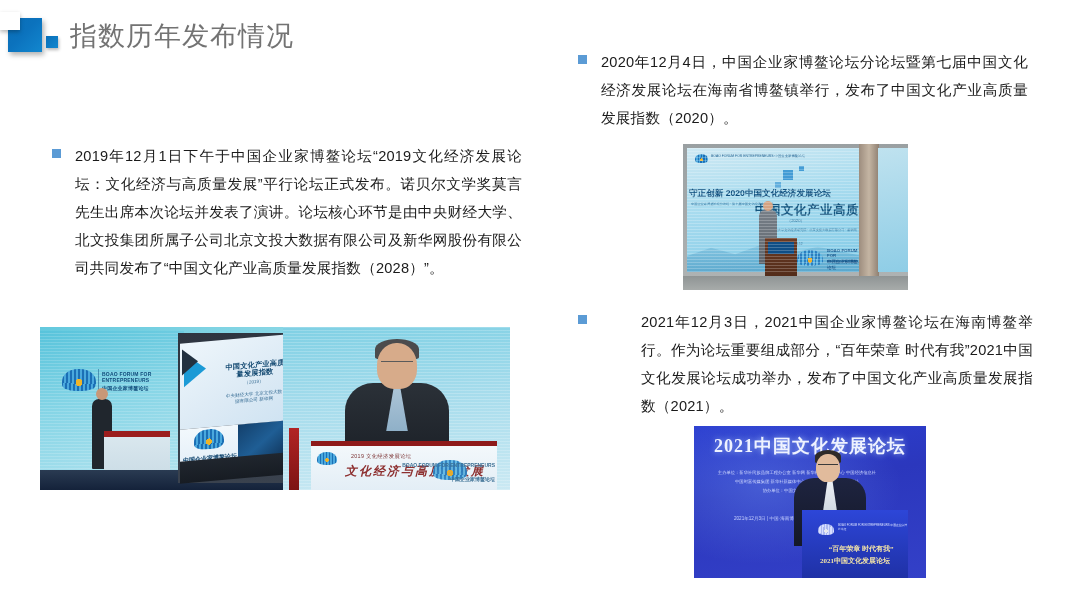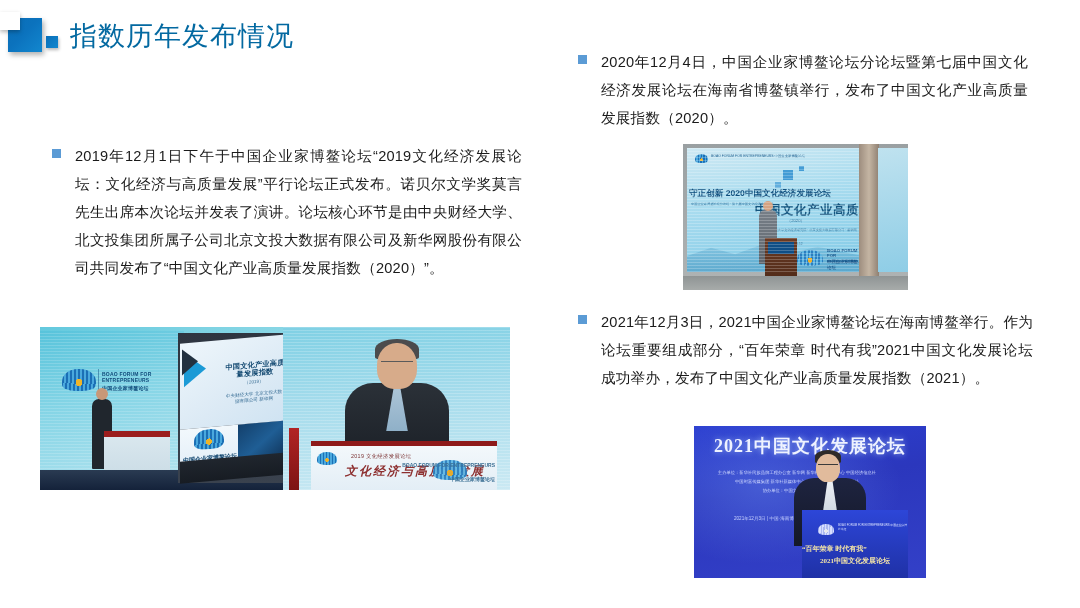--- a/index.html
+++ b/index.html
@@ -58,21 +58,21 @@
     width: 12px;
     height: 12px;
     background: linear-gradient(135deg, #0a6fb8 0%, #1287cf 100%);
     box-shadow: 1px 2px 3px rgba(0,0,0,0.28);
     z-index: 2;
   }
   #page-title {
     font-size: 27px;
     line-height: 1;
     letter-spacing: 1px;
-    color: #0369a1;
+    color: #737373;
     margin-left: 10px;
     white-space: nowrap;
   }
 
   
   .bullet-item {
     position: absolute;
     display: flex;
     align-items: flex-start;
   }
@@ -87,21 +87,21 @@
   .bullet-text {
     font-size: 14.6px;
     line-height: 28px;
     color: #1a1a1a;
     letter-spacing: 0.2px;
     text-align: justify;
   }
 
   #para-2019 { left: 52px;  top: 142px; width: 470px; }
   #para-2020 { left: 578px; top: 48px;  width: 450px; }
-  #para-2021 { left: 578px; top: 308px; width: 455px; }
+  #para-2021 { left: 578px; top: 308px; width: 455px; gap: 40px; }
 
   
   .photo {
     position: absolute;
     overflow: hidden;
   }
 
   
   #photo-2019 {
     left: 40px;
@@ -427,21 +427,21 @@
     position:absolute; left:16px; top:14px; width:16px; height:11px;
     background:
       radial-gradient(circle at 50% 62%, #e9e9ef 0 18%, transparent 18%),
       repeating-linear-gradient(92deg,#aab7f0 0 1.4px,#d8deff 1.4px 2.8px);
     border-radius: 46% 46% 40% 40% / 58% 58% 30% 30%;
   }
   .d-podium-logo-txt {
     position:absolute; left:36px; top:14px; color:#dbe2ff; font-size:2.8px; line-height:3.6px;
   }
   .d-podium-t1 {
-    position:absolute; left:0; right:0; top:34px; text-align:left;
+    position:absolute; left:12px; right:0; top:34px; text-align:center;
     color:#f2e3a8; font-size:7px; font-weight:bold;
     font-family:"Liberation Serif", serif;
   }
   .d-podium-t2 {
     position:absolute; left:0; right:0; top:46px; text-align:center;
     color:#f2e3a8; font-size:7px; font-weight:bold;
     font-family:"Liberation Serif", serif;
   }
   .d-glow {
     position:absolute; left:0; top:0; width:100%; height:100%;
@@ -455,21 +455,21 @@
   <div id="title-logo">
     <div class="logo-sq-white"></div>
     <div class="logo-sq-big"></div>
     <div class="logo-sq-small"></div>
   </div>
   <div id="page-title">指数历年发布情况</div>
 </div>
 
 <div class="bullet-item" id="para-2019">
   <div class="bullet-marker"></div>
-  <div class="bullet-text">2019年12月1日下午于中国企业家博鳌论坛“2019文化经济发展论坛：文化经济与高质量发展”平行论坛正式发布。诺贝尔文学奖莫言先生出席本次论坛并发表了演讲。论坛核心环节是由中央财经大学、北文投集团所属子公司北京文投大数据有限公司及新华网股份有限公司共同发布了“中国文化产业高质量发展指数（2020）”。</div>
+  <div class="bullet-text">2019年12月1日下午于中国企业家博鳌论坛“2019文化经济发展论坛：文化经济与高质量发展”平行论坛正式发布。诺贝尔文学奖莫言先生出席本次论坛并发表了演讲。论坛核心环节是由中央财经大学、北文投集团所属子公司北京文投大数据有限公司及新华网股份有限公司共同发布了“中国文化产业高质量发展指数（2028）”。</div>
 </div>
 
 <div class="bullet-item" id="para-2020">
   <div class="bullet-marker"></div>
   <div class="bullet-text">2020年12月4日，中国企业家博鳌论坛分论坛暨第七届中国文化经济发展论坛在海南省博鳌镇举行，发布了中国文化产业高质量发展指数（2020）。</div>
 </div>
 
 <div class="bullet-item" id="para-2021">
   <div class="bullet-marker"></div>
   <div class="bullet-text">2021年12月3日，2021中国企业家博鳌论坛在海南博鳌举行。作为论坛重要组成部分，“百年荣章 时代有我”2021中国文化发展论坛成功举办，发布了中国文化产业高质量发展指数（2021）。</div>

